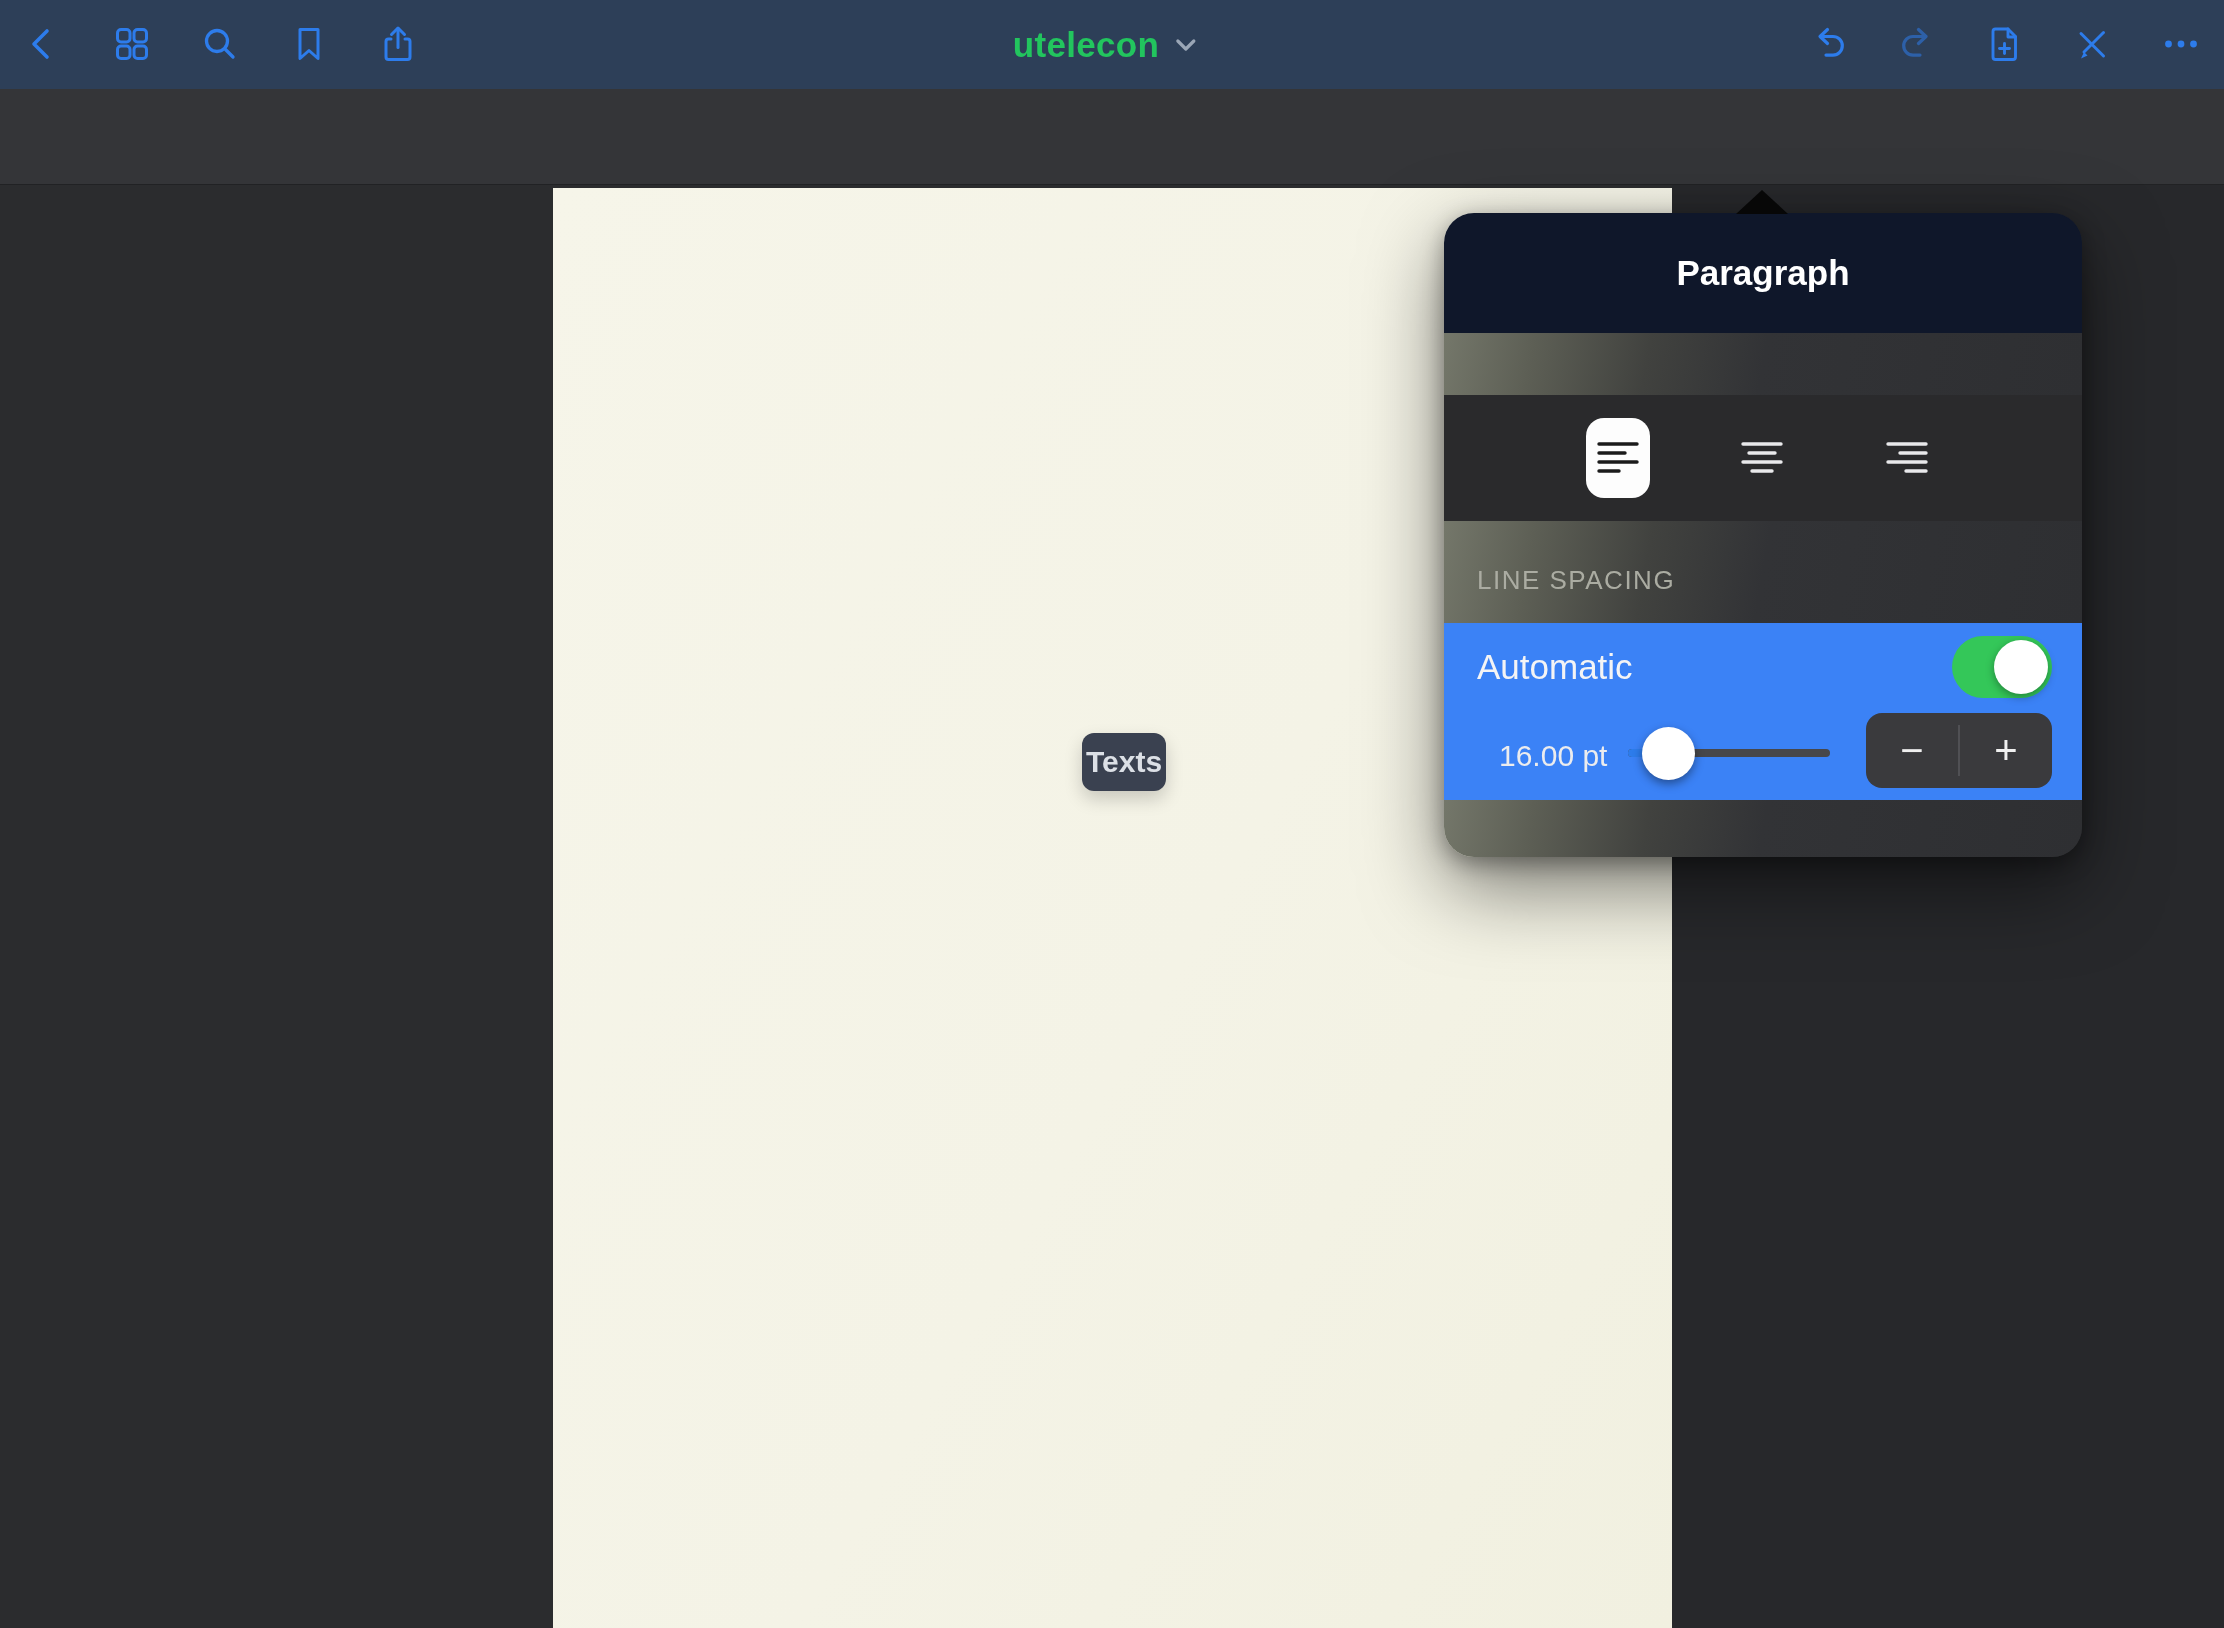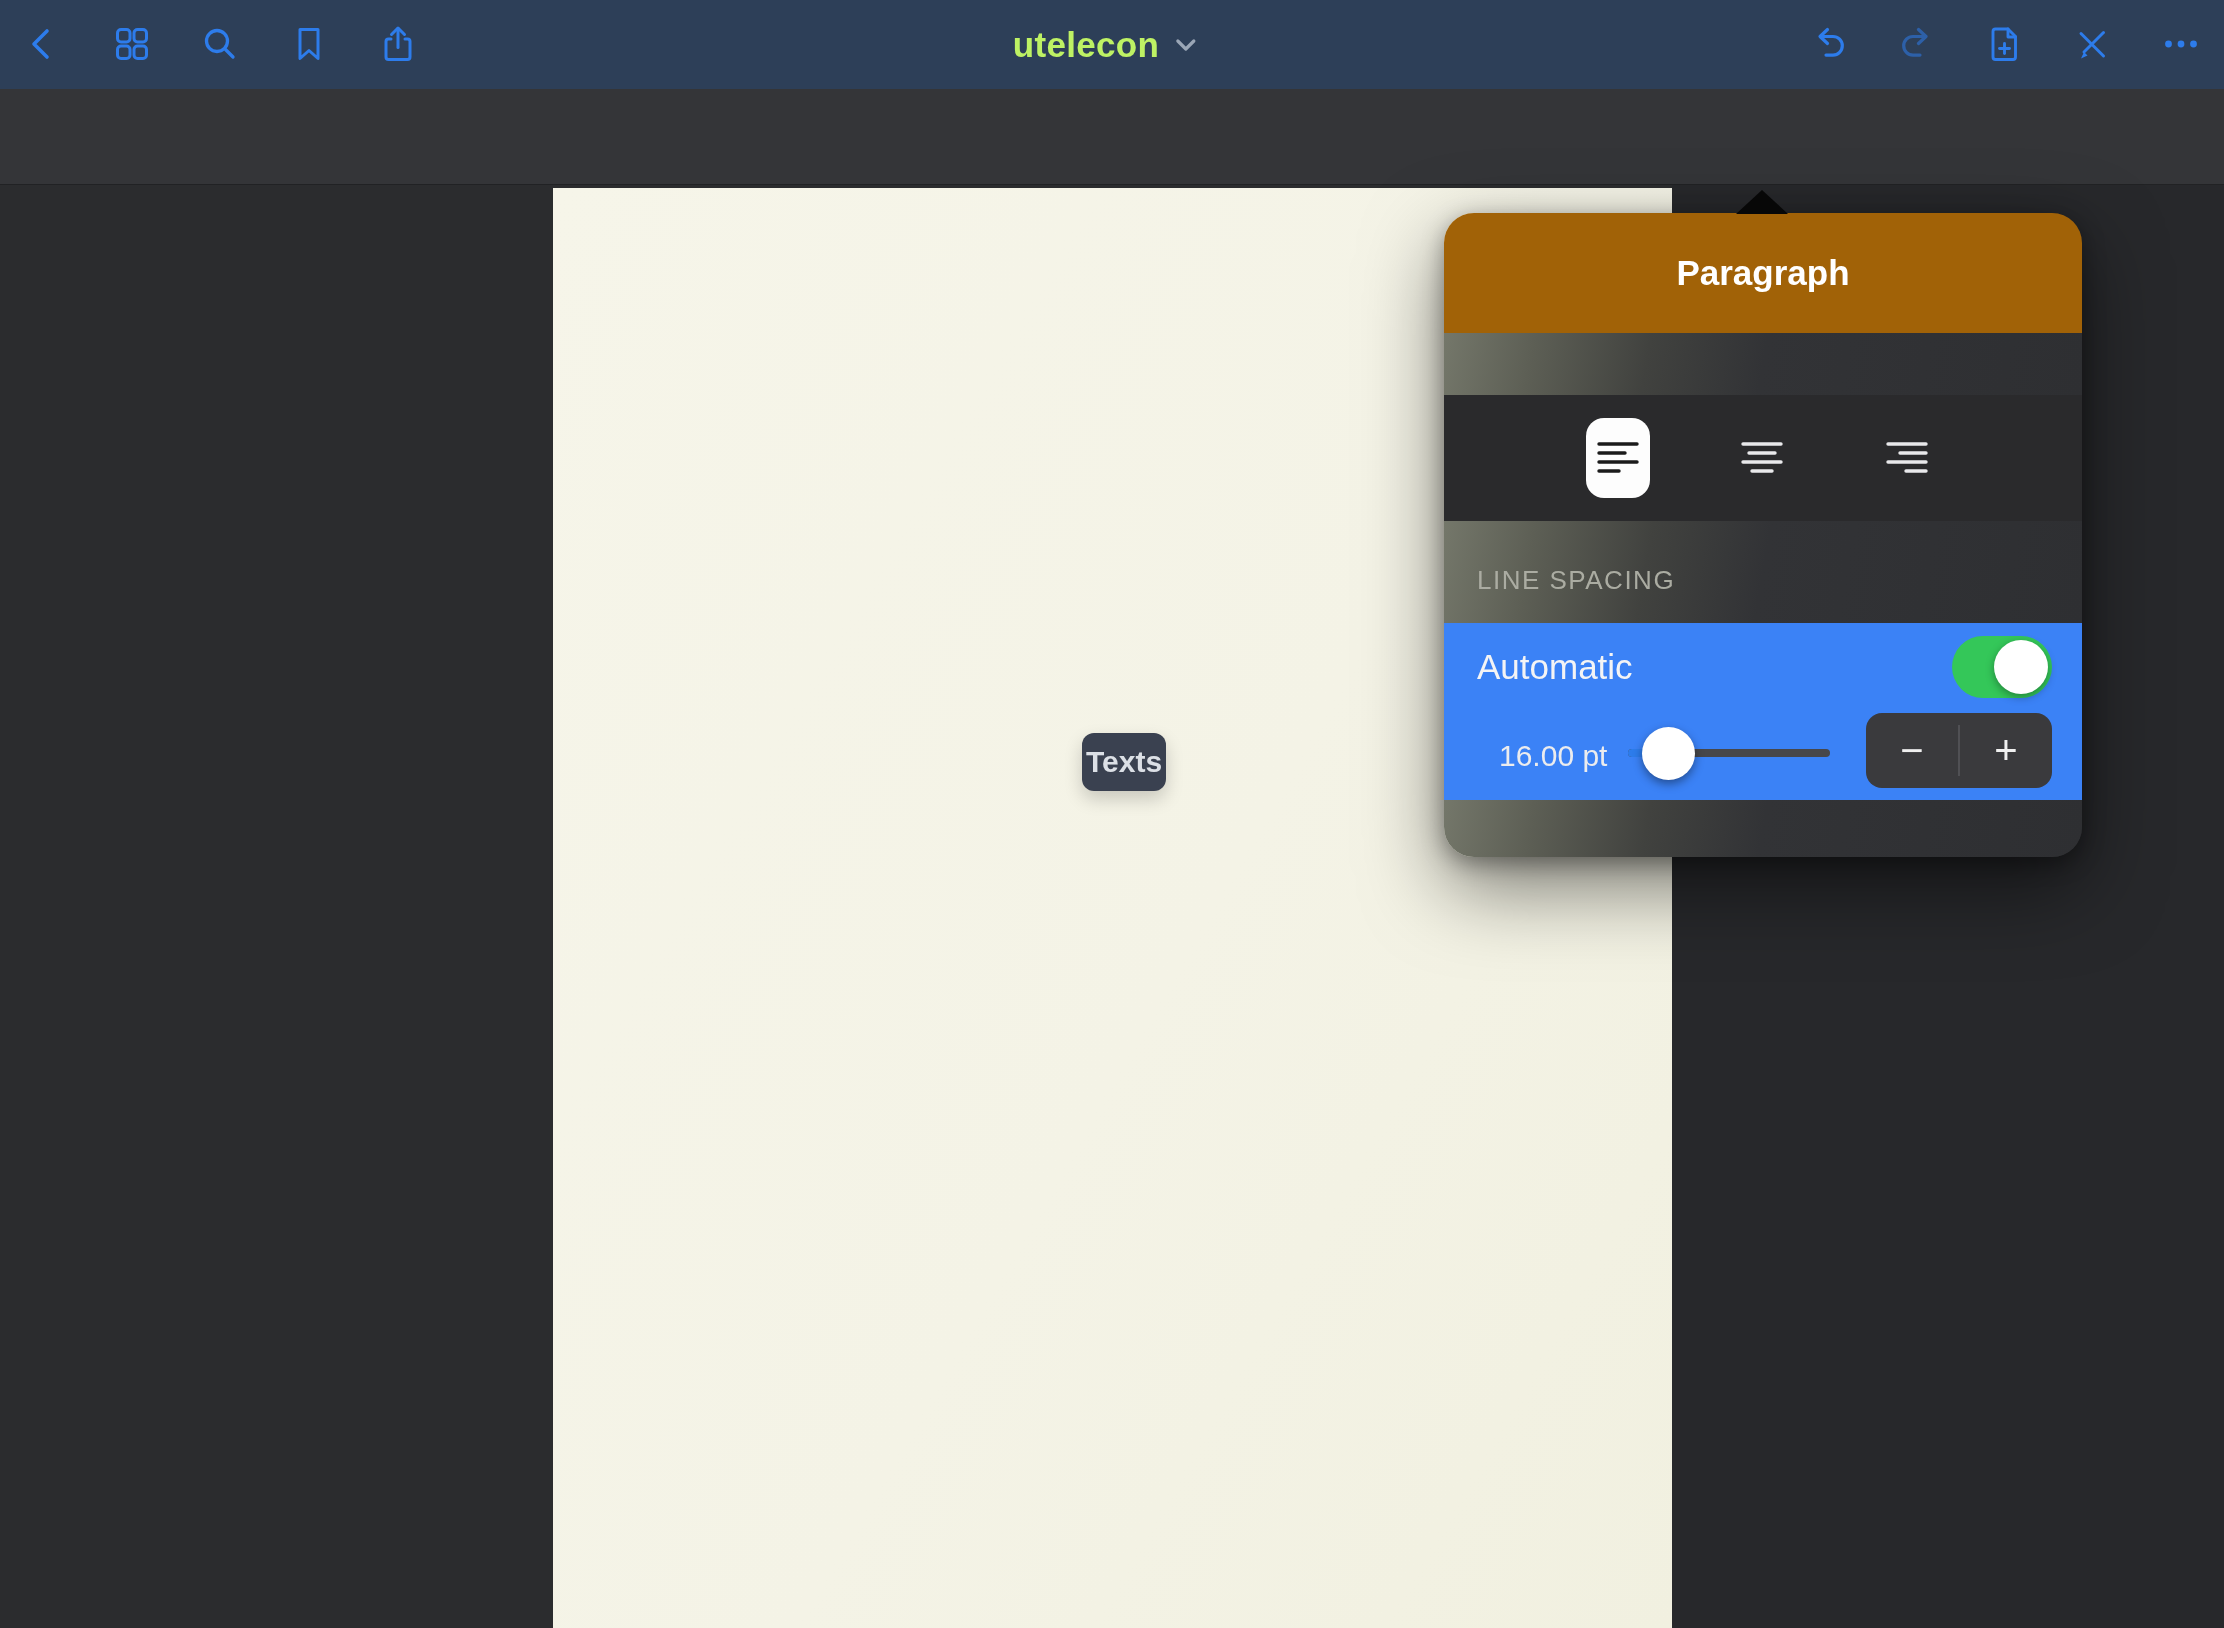--- a/index.html
+++ b/index.html
@@ -9,21 +9,21 @@
     background:#2b2c2e;
     -webkit-font-smoothing:antialiased;
   }
   svg{display:block;}
 
   
   .navbar{position:absolute;left:0;top:0;width:2224px;height:89px;background:#2d3f58;}
   .nav-icon{position:absolute;top:22px;width:44px;height:44px;display:flex;align-items:center;justify-content:center;}
   .nav-title{position:absolute;left:1105px;top:0;height:89px;transform:translateX(-50%);
     display:flex;align-items:center;gap:16px;}
-  .nav-title .t{font-size:35px;font-weight:700;color:#bef264;letter-spacing:.3px;}
+  .nav-title .t{font-size:35px;font-weight:700;color:#22c55e;letter-spacing:.3px;}
 
   
   .toolbar{position:absolute;left:0;top:89px;width:2224px;height:96px;background:#343538;
     box-shadow:inset 0 -1px 0 rgba(0,0,0,.35);}
   .tool{position:absolute;top:114px;width:46px;height:46px;display:flex;align-items:center;justify-content:center;}
   .mode-bg{position:absolute;left:227px;top:108px;width:58px;height:58px;background:#3d3e41;border-radius:12px;}
   .tb-divider{position:absolute;left:296px;top:113px;width:2px;height:48px;background:#505053;}
   .text-tool{position:absolute;left:1110px;top:111px;width:52px;height:52px;background:#2d7ceb;
     border-radius:9px;display:flex;align-items:center;justify-content:center;
     color:#fff;font-size:30px;font-weight:700;box-shadow:0 0 0 2px #4f93f0 inset;}
@@ -54,21 +54,21 @@
   .texts-box{position:absolute;left:529px;top:545px;width:84px;height:58px;background:#3a4150;
     border-radius:12px;display:flex;align-items:center;justify-content:center;
     color:#dce0e6;font-size:30px;box-shadow:0 8px 18px rgba(0,0,0,.18);}
 
   
   .popup-arrow{position:absolute;left:1736px;top:190px;width:0;height:0;
     border-left:26px solid transparent;border-right:26px solid transparent;
     border-bottom:24px solid #070707;z-index:6;}
   .popup{position:absolute;left:1444px;top:213px;width:638px;height:644px;border-radius:30px;
     overflow:hidden;z-index:5;box-shadow:0 30px 80px rgba(0,0,0,.5),0 6px 22px rgba(0,0,0,.35);}
-  .pp-header{position:absolute;left:0;top:0;width:100%;height:120px;background:#a16207;
+  .pp-header{position:absolute;left:0;top:0;width:100%;height:120px;background:#0f172a;
     display:flex;align-items:center;justify-content:center;}
   .pp-header .t{color:#ffffff;font-size:35px;font-weight:600;}
   .band{position:absolute;left:0;width:100%;
     background:linear-gradient(100deg,#74776a 0%,#5d5f55 14%,#41423f 32%,#323336 50%,#2e2f32 100%);}
   .band.b1{top:120px;height:62px;}
   .band.b2{top:308px;height:102px;}
   .band.b3{top:587px;height:57px;}
   .pp-alignrow{position:absolute;left:0;top:182px;width:100%;height:126px;background:#2a2a2c;}
   .al-btn{position:absolute;top:17px;width:92px;height:92px;display:flex;align-items:center;justify-content:center;}
   .al-btn.sel{}

